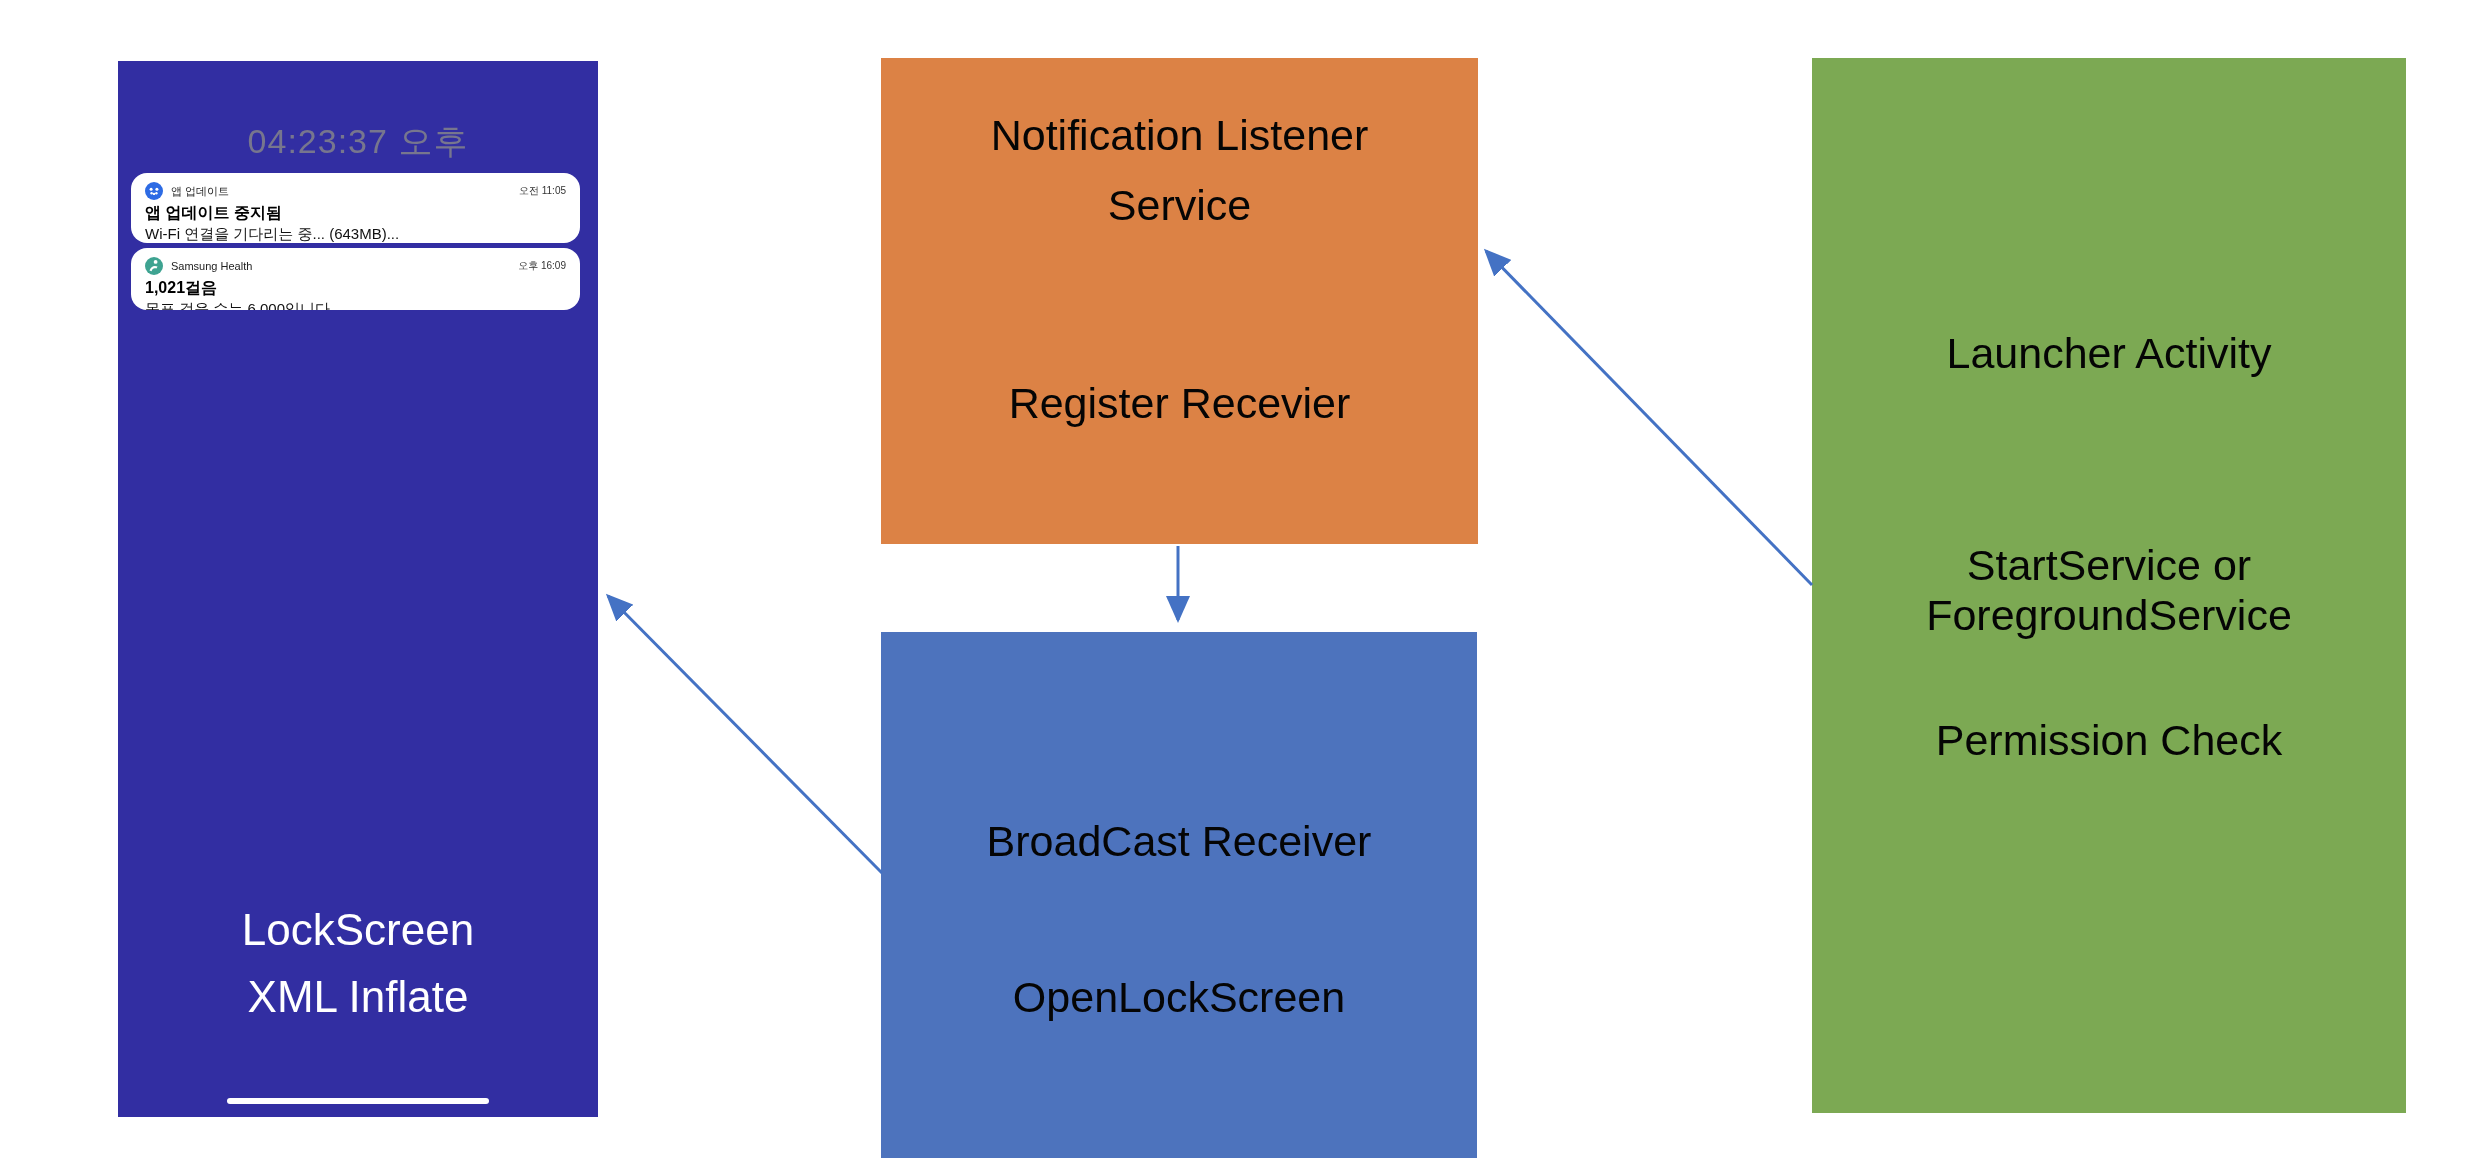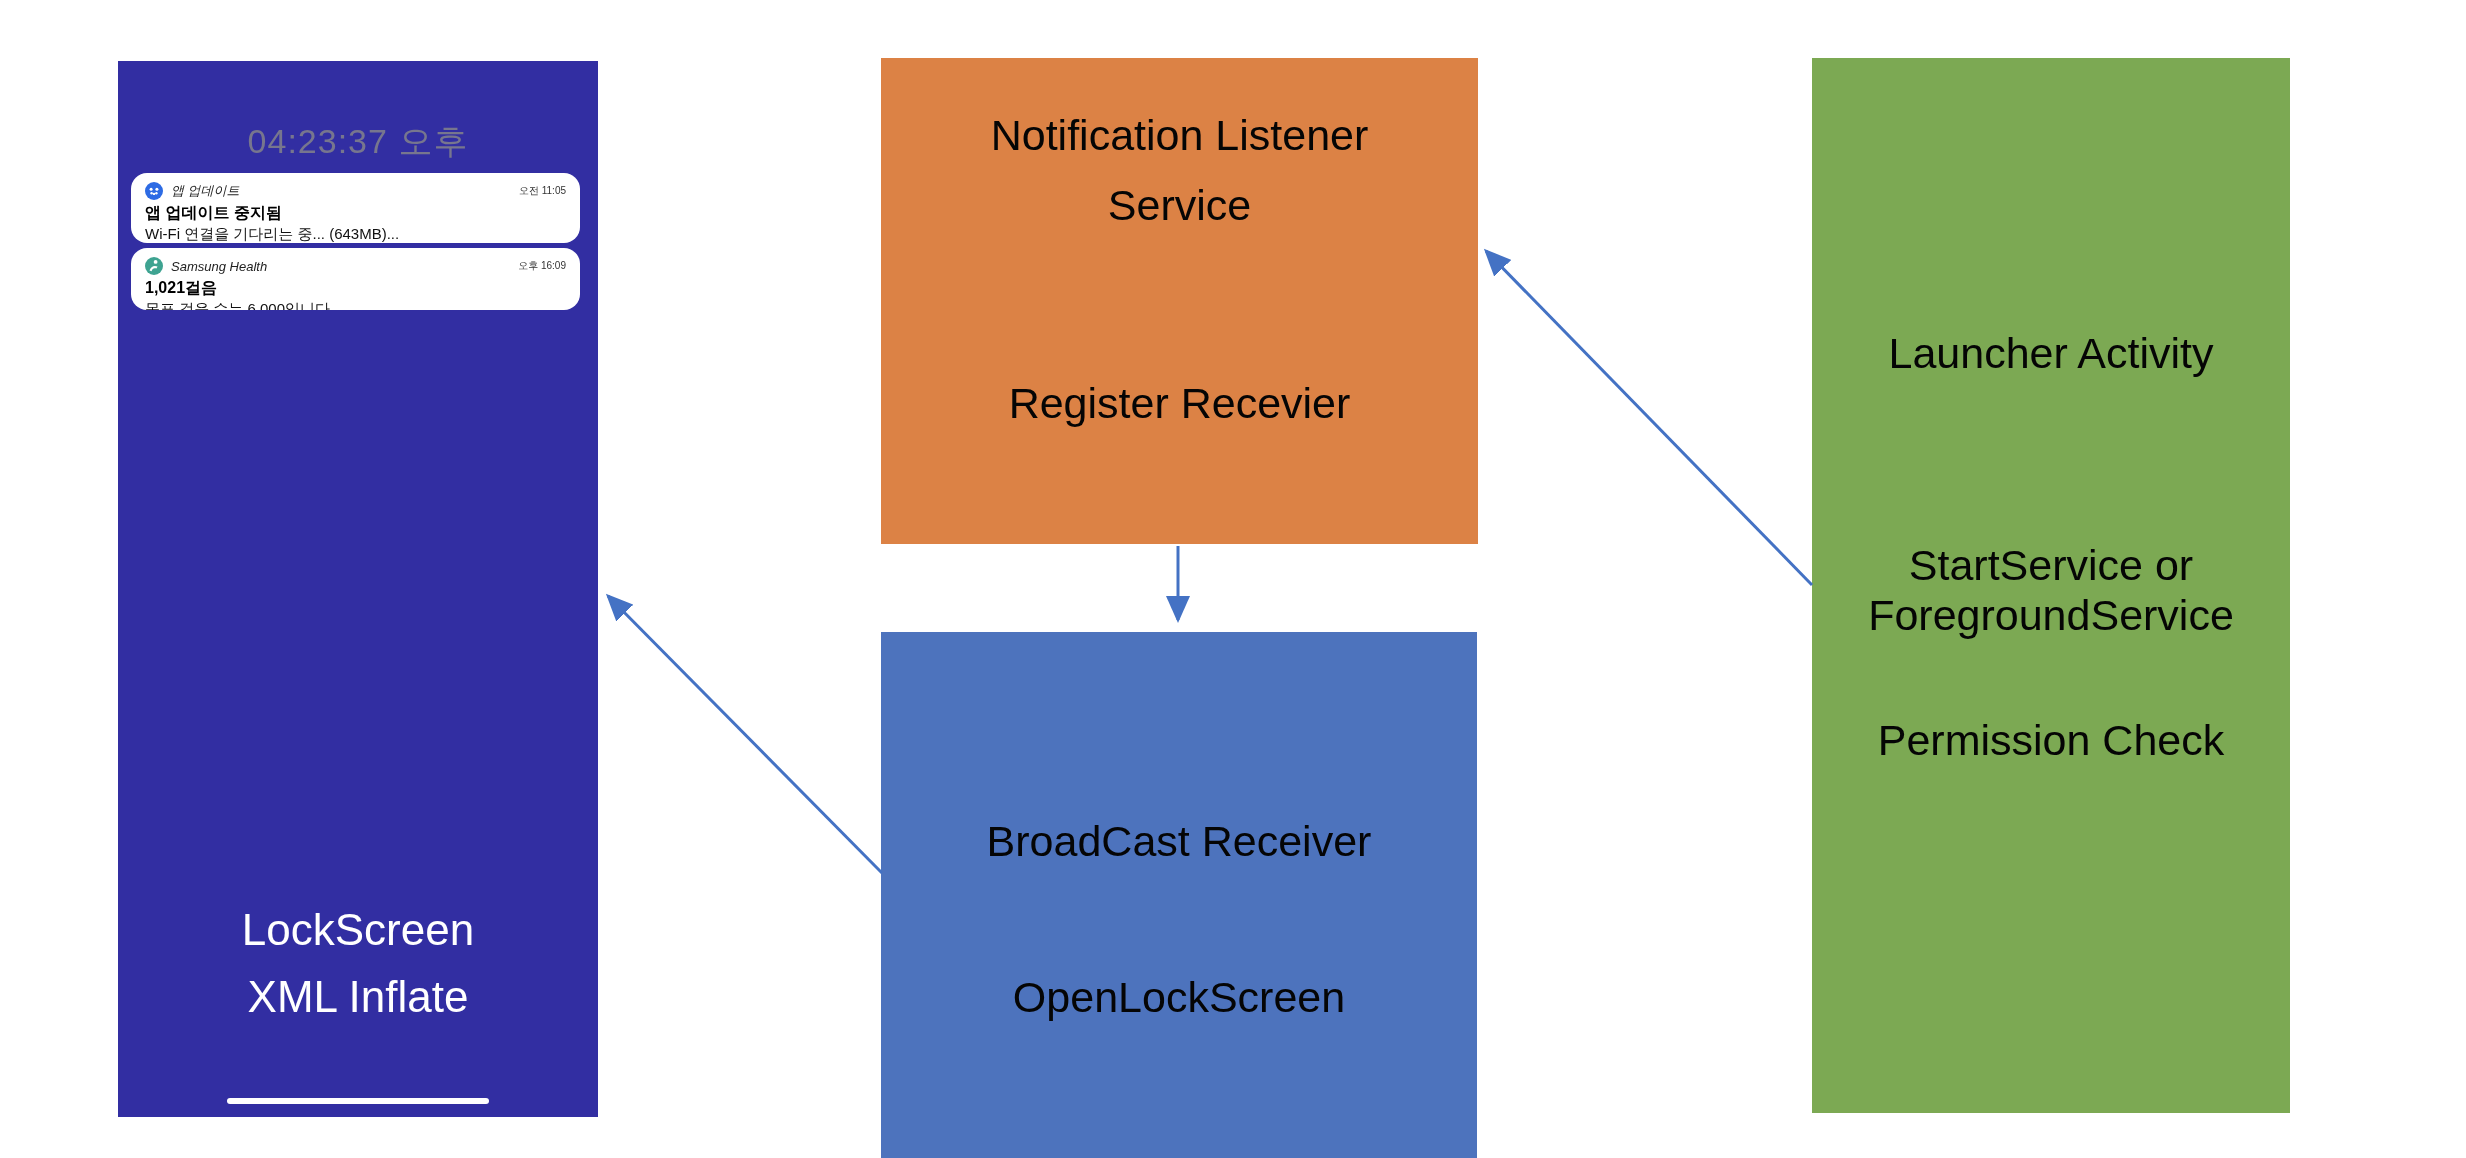--- a/index.html
+++ b/index.html
@@ -17,41 +17,41 @@
     text-align:center;font-size:34px;letter-spacing:1px;color:#77768E;
   }
   .ncard{
     position:absolute;left:13px;width:449px;background:#ffffff;border-radius:16px;
     padding:8px 14px;box-sizing:border-box;overflow:hidden;
   }
   .ncard.first{top:112px;height:70px;}
   .ncard.second{top:187px;height:62px;}
   .nhead{display:flex;align-items:center;height:20px;}
   .appicon{width:18px;height:18px;flex:0 0 18px;}
-  .appname{margin-left:8px;font-size:13px;color:#222222;font-style:italic;}
+  .appname{margin-left:8px;font-size:11px;color:#222222;}
   .ntime{margin-left:auto;font-size:10px;color:#333333;}
   .ntitle{font-size:16px;font-weight:bold;color:#000000;margin-top:2px;white-space:nowrap;}
   .nbody{font-size:15px;color:#111111;margin-top:1px;white-space:nowrap;}
   .caption{
     position:absolute;left:0;top:835px;width:100%;
     text-align:center;color:#ffffff;font-size:44px;line-height:67px;
   }
   .caption-underline{
     position:absolute;left:50%;top:1037px;width:262px;height:6px;margin-left:-131px;
     background:#ffffff;border-radius:3px;
   }
   
   .box{position:absolute;box-sizing:border-box;}
   .box .bline{
     position:absolute;left:0;width:100%;height:60px;line-height:60px;
     text-align:center;font-size:43px;color:#050505;white-space:nowrap;
   }
   .box-orange{left:881px;top:58px;width:597px;height:486px;background:#DC8245;}
   .box-blue{left:881px;top:632px;width:596px;height:574px;background:#4D73BD;}
-  .box-green{left:1812px;top:58px;width:478px;height:1055px;background:#7CA953;}
+  .box-green{left:1812px;top:58px;width:594px;height:1055px;background:#7CA953;}
   
   .arrows{position:absolute;left:0;top:0;width:2466px;height:1158px;pointer-events:none;}
 </style>
 </head>
 <body>
 
 <div class="canvas">
 
   <div class="phone" style="background: rgb(50, 46, 162);">
     <div class="clock">04:23:37 오후</div>

